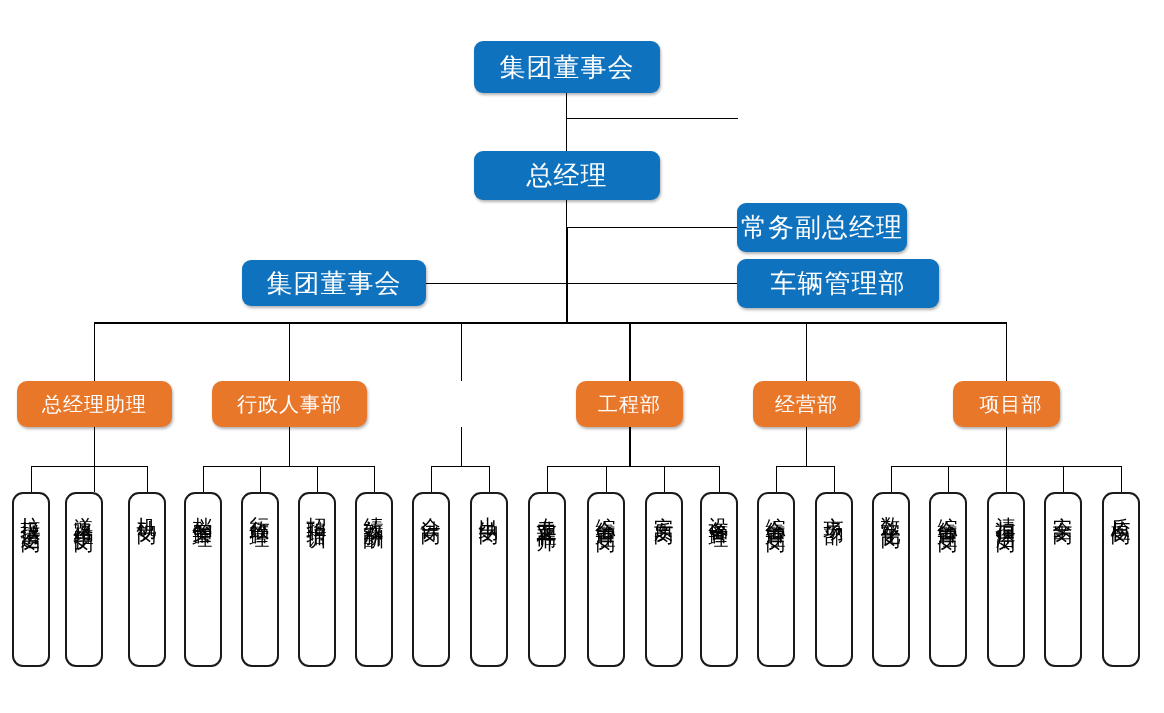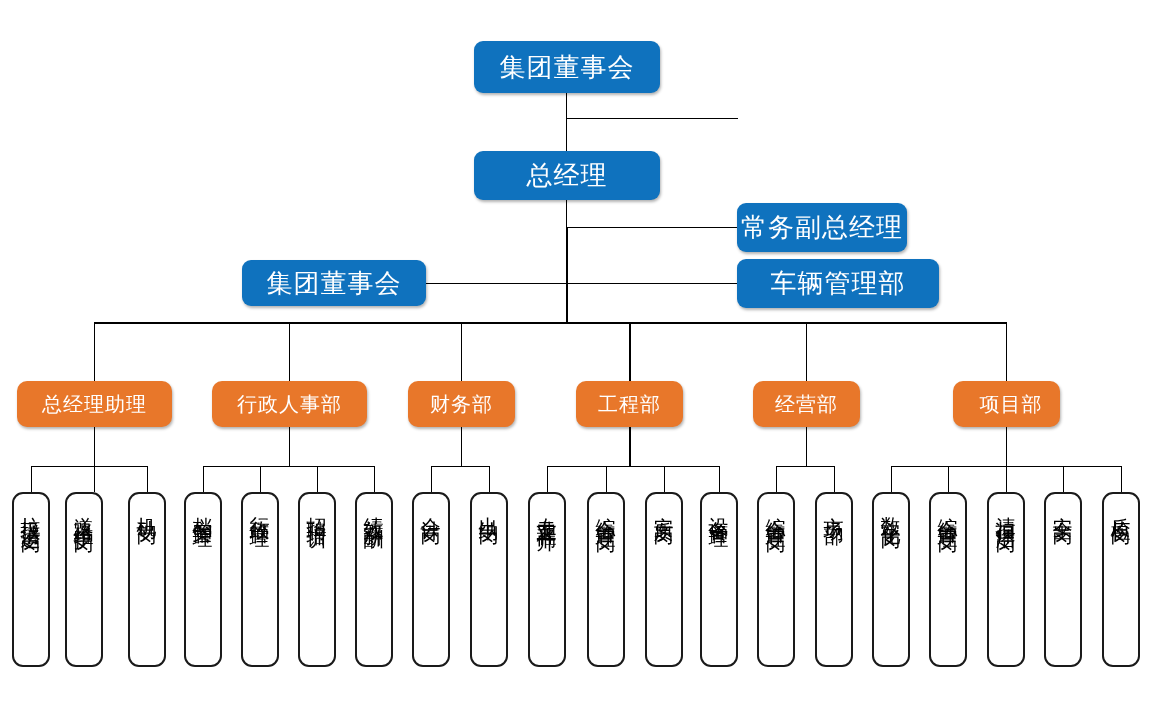--- a/index.html
+++ b/index.html
@@ -157,21 +157,20 @@
   <div class="node blue" style="left:737px; top:203px; width:170px; height:49px;">常务副总经理</div>
 
   <div class="node blue" style="left:242px; top:260px; width:184px; height:46px;">集团董事会</div>
 
   <div class="node blue" style="left:737px; top:259px; width:202px; height:49px;">车辆管理部</div>
 
   <div class="node orange" style="left:17px; top:381px; width:155px; height:46px;">总经理助理</div>
 
   <div class="node orange" style="left:212px; top:381px; width:155px; height:46px;">行政人事部</div>
 
-  <div class="node orange" style="left:408px; top:381px; width:107px; height:46px;">财务部</div>
 
   <div class="node orange" style="left:576px; top:381px; width:107px; height:46px;">工程部</div>
 
   <div class="node orange" style="left:753px; top:381px; width:107px; height:46px;">经营部</div>
 
   <div class="node orange" style="left:953px; top:381px; width:107px; height:46px;padding-left:9px;">项目部</div>
 
   <div class="leaf" style="left:12px; top:492px; width:38px; height:175px;">
       <span>垃圾清运岗</span>
     </div>

